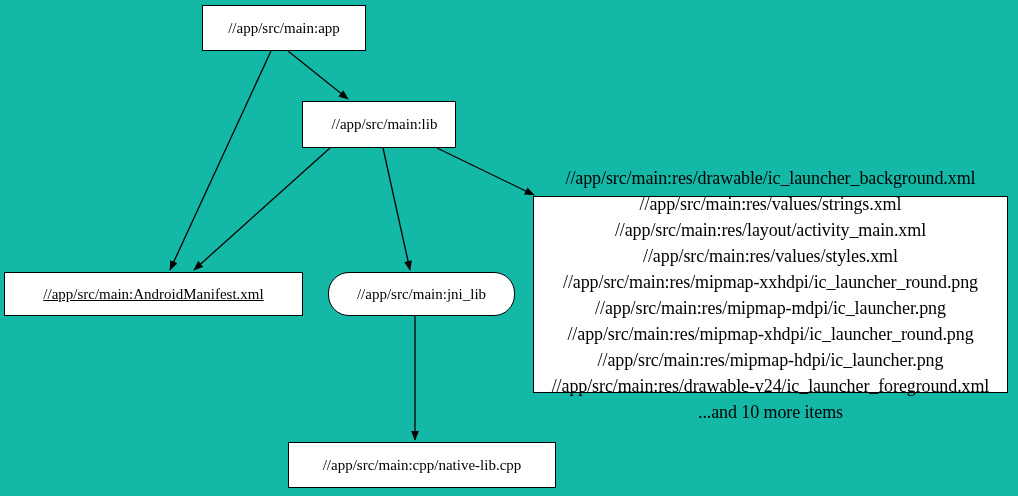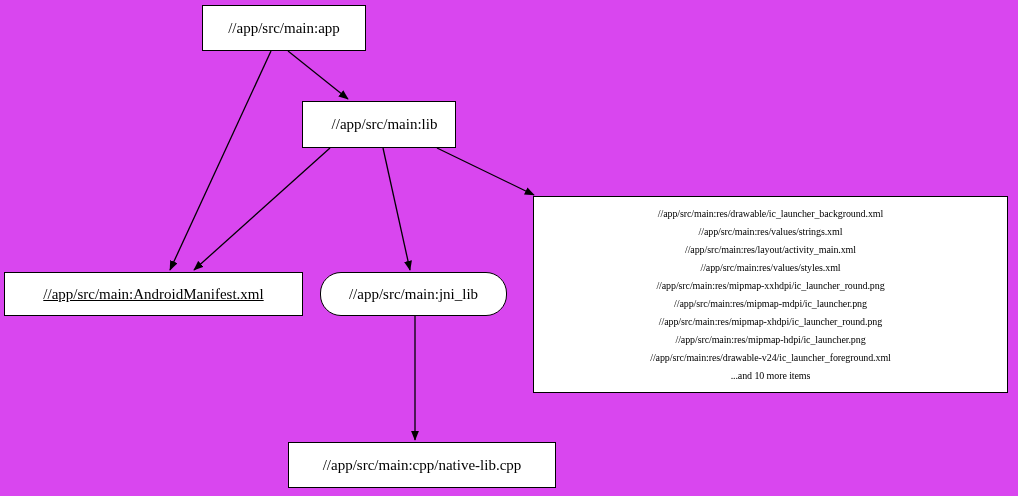--- a/index.html
+++ b/index.html
@@ -4,21 +4,21 @@
 <style>
   html, body {
     margin: 0;
     padding: 0;
     background: #ffffff;
   }
   #canvas {
     position: relative;
     width: 1018px;
     height: 496px;
-    background: #d946ef;
+    background: #14b8a6;
     overflow: hidden;
     font-family: "Liberation Serif", "DejaVu Serif", serif;
   }
   #edge-layer {
     position: absolute;
     left: 0;
     top: 0;
     width: 1018px;
     height: 496px;
     pointer-events: none;
@@ -37,22 +37,22 @@
     font-size: 15px;
     line-height: 1.25;
     white-space: nowrap;
   }
   .node-label {
     display: block;
     padding: 0 6px;
   }
   .node-multiline {
     white-space: pre;
-    font-size: 10px;
-    line-height: 18px;
+    font-size: 18px;
+    line-height: 26px;
     letter-spacing: -0.1px;
   }
 </style>
 </head>
 <body>
 
 <div id="canvas">
 
   <svg id="edge-layer" viewBox="0 0 1018 496" width="1018" height="496" xmlns="http://www.w3.org/2000/svg">
     <defs>
@@ -75,21 +75,21 @@
   </div>
 
   <div class="node" id="node-lib" style="left: 302px; top: 101px; width: 154px; height: 47px; padding-left: 11px;">
     <span class="node-label">//app/src/main:lib</span>
   </div>
 
   <div class="node" id="node-manifest" style="left: 4px; top: 272px; width: 299px; height: 44px; text-decoration: underline;">
     <span class="node-label">//app/src/main:AndroidManifest.xml</span>
   </div>
 
-  <div class="node" id="node-jni_lib" style="left: 320px; top: 272px; width: 187px; height: 44px; border-radius: 21px;">
+  <div class="node" id="node-jni_lib" style="left: 328px; top: 272px; width: 187px; height: 44px; border-radius: 21px;">
     <span class="node-label">//app/src/main:jni_lib</span>
   </div>
 
   <div class="node" id="node-resources" style="left: 533px; top: 196px; width: 475px; height: 197px;">
     <span class="node-label node-multiline">//app/src/main:res/drawable/ic_launcher_background.xml
 //app/src/main:res/values/strings.xml
 //app/src/main:res/layout/activity_main.xml
 //app/src/main:res/values/styles.xml
 //app/src/main:res/mipmap-xxhdpi/ic_launcher_round.png
 //app/src/main:res/mipmap-mdpi/ic_launcher.png

